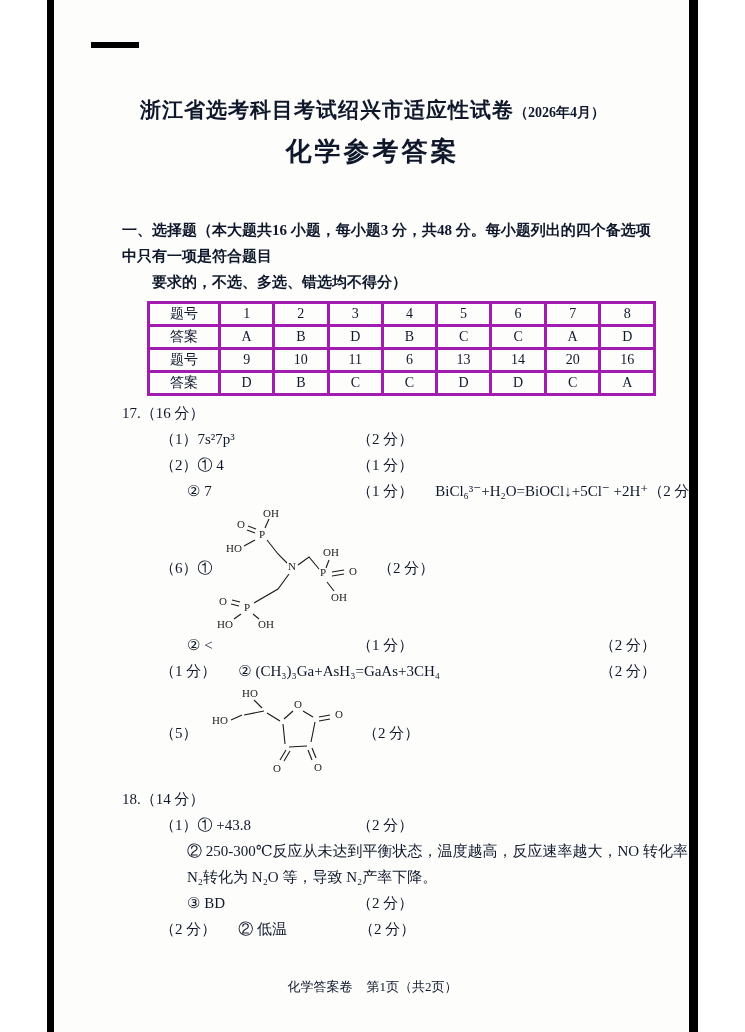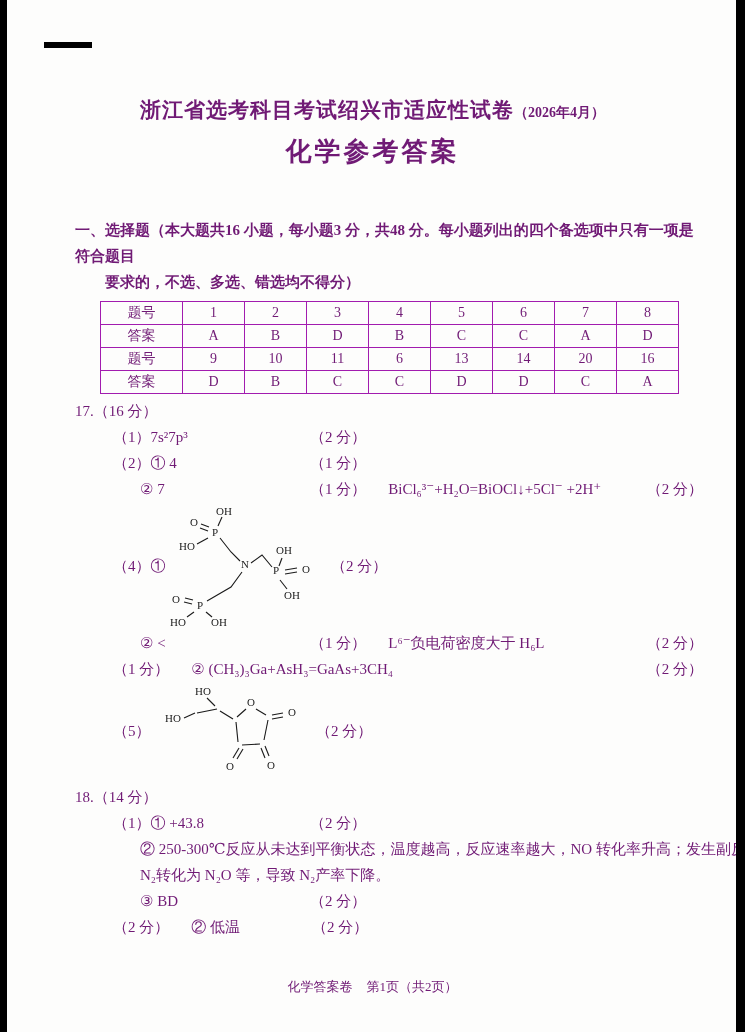--- a/index.html
+++ b/index.html
@@ -1,35 +1,35 @@
 <!DOCTYPE html>
 <html><head>
 <meta charset="utf-8">
 <style>
   * { margin:0; padding:0; box-sizing:border-box; }
   html,body { background:#ffffff; }
   body { font-family:"Liberation Serif","DejaVu Serif",serif; }
-  .page { position:relative; width:745px; height:1032px; margin:0 auto;
-          background:#fdfdfc; color:#701a75; overflow:hidden; }
+  .page { position:relative; width:651px; height:1032px; margin:0 auto;
+          background:#fdfdfc; color:#0f172a; overflow:hidden; }
   .bar-left  { position:absolute; left:0; top:0; width:7px;  height:100%; background:#000; }
   .bar-right { position:absolute; right:0; top:0; width:9px; height:100%; background:#000; }
   .scan-dash { position:absolute; left:44px; top:42px; width:48px; height:6px; background:#000; }
 
   .header { padding-top:96px; text-align:center; }
   .title { font-size:21px; font-weight:bold; letter-spacing:1px; line-height:28px; }
   .title-note { font-size:14px; font-weight:bold; letter-spacing:0; }
   .subtitle { font-size:26px; font-weight:bold; margin-top:8px; letter-spacing:3px; line-height:34px; }
 
   .content { padding:0 42px 0 75px; font-size:15px; }
   .sec-heading { font-weight:bold; margin-top:48px; line-height:26px; }
   .sec-heading .line2 { padding-left:30px; }
   .sec2 { font-weight:bold; margin-top:9px; line-height:26px; }
 
   table.ans { border-collapse:collapse; margin:6px 0 0 25px; }
-  table.ans td { border:1px solid #a21caf; width:62px; height:23px; text-align:center;
+  table.ans td { border:3px solid #a21caf; width:62px; height:23px; text-align:center;
                  font-size:14px; padding:0; }
   table.ans td.hd { width:82px; }
 
   .q-title { margin-top:4px; line-height:26px; }
   .ans-row { display:flex; align-items:baseline; line-height:26px; margin-left:38px; white-space:nowrap; }
   .ans-row.center { align-items:center; }
   .col-main { width:197px; flex:none; }
   .col-main.sub { padding-left:27px; }
   .score { flex:none; }
   .extra { margin-left:22px; }
@@ -131,21 +131,21 @@
     </div>
 
     <div class="ans-row">
       <span class="col-main sub"><span>② </span><span>7</span></span>
       <span class="score">（1 分）</span>
       <span class="extra">BiCl₆³⁻+H₂O=BiOCl↓+5Cl⁻ +2H⁺</span>
       <span class="push-r">（2 分）</span>
     </div>
 
     <div class="ans-row center">
-      <span class="num-cell">（4）①</span>
+      <span class="num-cell">（6）①</span>
       <svg class="struct" width="160" height="128" viewBox="0 0 160 128">
         <line x1="57" y1="24" x2="61" y2="15"></line>
         <line x1="47" y1="29" x2="39" y2="26"></line>
         <line x1="48" y1="25" x2="40" y2="22"></line>
         <line x1="47" y1="36" x2="36" y2="42"></line>
         <polyline points="59,36 70,50 79,59"></polyline>
         <polyline points="90,61 101,53 111,65"></polyline>
         <line x1="118" y1="64" x2="121" y2="56"></line>
         <line x1="124" y1="68" x2="136" y2="66"></line>
         <line x1="124" y1="72" x2="136" y2="70"></line>
@@ -170,21 +170,20 @@
           <text x="17" y="124">HO</text>
           <text x="58" y="124">OH</text>
         </g>
       </svg>
       <span class="score struct-score">（2 分）</span>
     </div>
 
     <div class="ans-row">
       <span class="col-main sub"><span>② </span><span>&lt;</span></span>
       <span class="score">（1 分）</span>
-      <span class="extra">L⁶⁻负电荷密度大于 H₆L</span>
       <span class="push-r">（2 分）</span>
     </div>
 
     <div class="ans-row">
       <span class="score">（1 分）</span>
       <span class="extra">② (CH₃)₃Ga+AsH₃=GaAs+3CH₄</span>
       <span class="push-r">（2 分）</span>
     </div>
 
     <div class="ans-row center">

